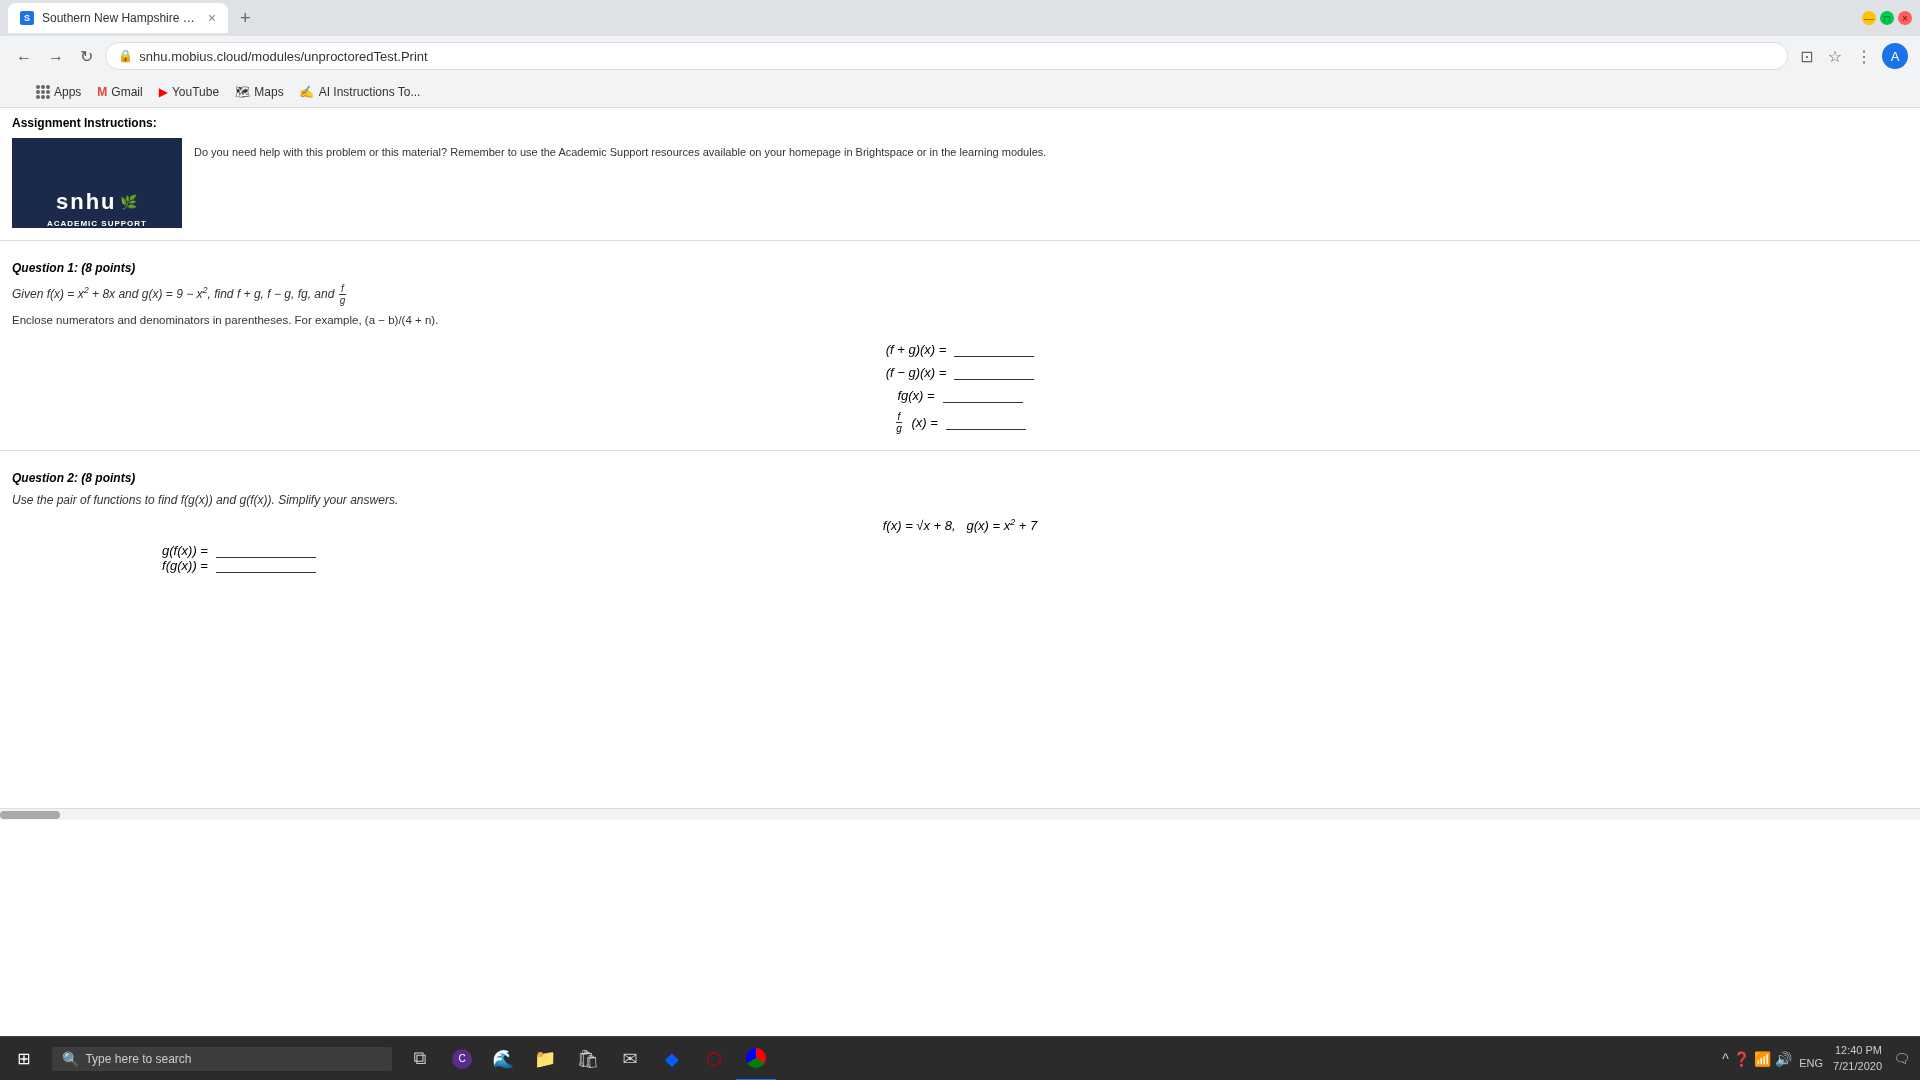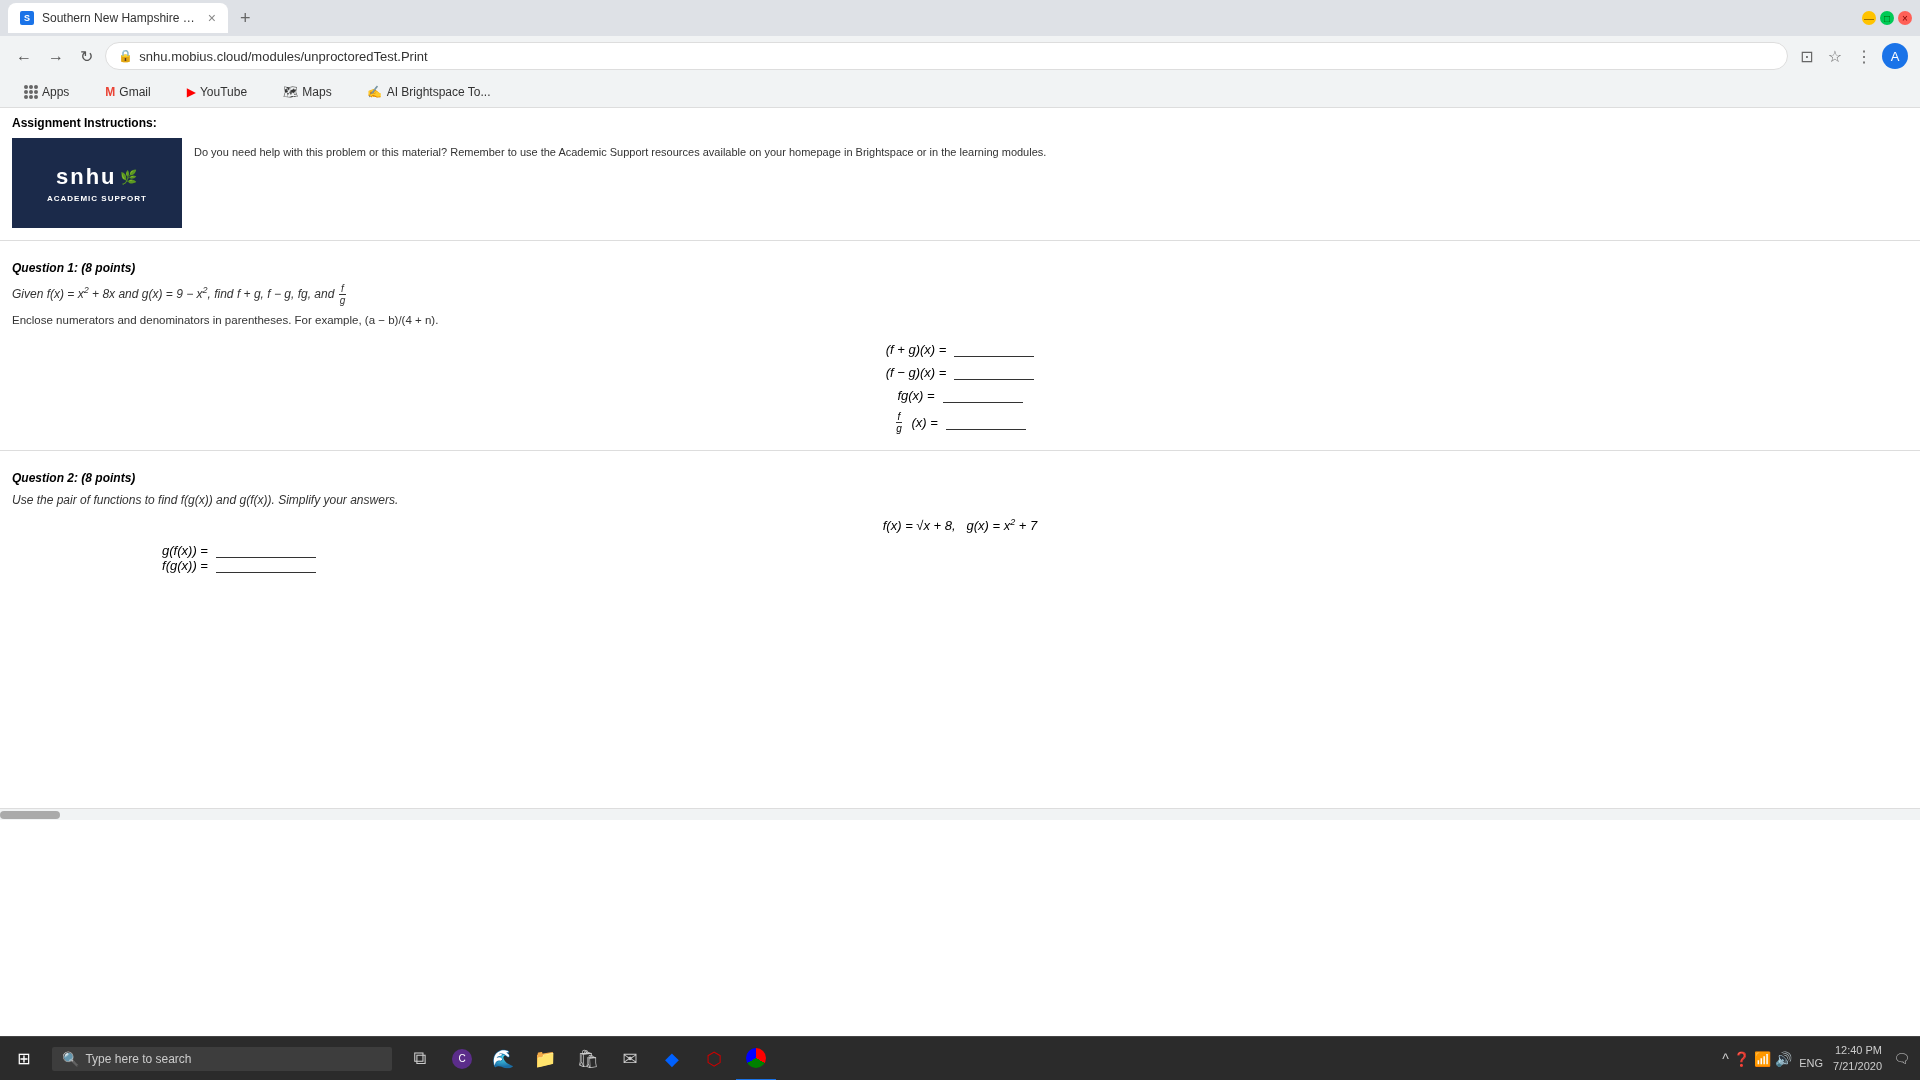--- a/index.html
+++ b/index.html
@@ -43,21 +43,21 @@
     .toolbar-right { display: flex; align-items: center; gap: 6px; }
     .toolbar-icon { color: #666; cursor: pointer; font-size: 16px; padding: 4px; border-radius: 50%; }
     .profile-avatar {
       width: 26px; height: 26px; border-radius: 50%; background: #1a73e8;
       color: white; font-size: 13px; display: flex; align-items: center; justify-content: center;
     }
 
     
     .bookmarks-bar {
       display: flex; align-items: center; height: 32px;
-      background: #f1f3f4; padding: 0 16px; gap: 20px;
+      background: #f1f3f4; padding: 0 28px; gap: 0;
       border-bottom: 1px solid #ddd;
     }
     .bookmark-item {
       display: flex; align-items: center; gap: 4px;
       padding: 2px 8px; border-radius: 4px; cursor: pointer;
       font-size: 12px; color: #333; white-space: nowrap;
     }
     .bm-apps-icon { display: inline-grid; grid-template-columns: repeat(3,4px); gap: 1px; }
     .bm-apps-dot { width: 4px; height: 4px; background: #666; border-radius: 50%; }
 
@@ -68,22 +68,22 @@
     .assignment-instructions {
       font-size: 12px; font-weight: bold; padding: 8px 12px 4px 12px;
       color: #000;
     }
     .support-banner {
       display: flex; align-items: flex-start; margin: 4px 12px 12px 12px;
       border: none;
     }
     .snhu-logo {
       background: #1b2a4a; color: white; width: 170px; height: 90px;
-      display: flex; flex-direction: column; align-items: center; justify-content: center;
-      flex-shrink: 0; padding: 8px;
+      display: flex; flex-direction: column; align-items: center; justify-content: flex-end;
+      flex-shrink: 0; 
     }
     .support-text { font-size: 11px; color: #333; padding: 6px 12px; line-height: 1.5; }
 
     .divider { border: none; border-top: 1px solid #ddd; margin: 8px 0; }
 
     .question-block { padding: 12px 12px 8px 12px; }
     .question-title { font-size: 12px; font-weight: bold; color: #000; margin-bottom: 8px; font-style: italic; }
     .question-text { font-size: 12px; color: #333; margin-bottom: 8px; font-style: italic; }
     .question-note { font-size: 11.5px; color: #333; margin-bottom: 16px; }
 
@@ -197,21 +197,21 @@
     <div class="bookmark-item">
       <span style="color:#ff0000; font-size:12px;">▶</span>
       <span>YouTube</span>
     </div>
     <div class="bookmark-item">
       <span style="font-size:12px;">🗺</span>
       <span>Maps</span>
     </div>
     <div class="bookmark-item">
       <span style="font-size:12px;">✍</span>
-      <span>AI Brightspace To...</span>
+      <span>AI Instructions To...</span>
     </div>
   </div>
 </div>
 
 <div class="page-content">
 
   <div class="assignment-instructions">Assignment Instructions:</div>
 
   <div class="support-banner">
     <div class="snhu-logo">

